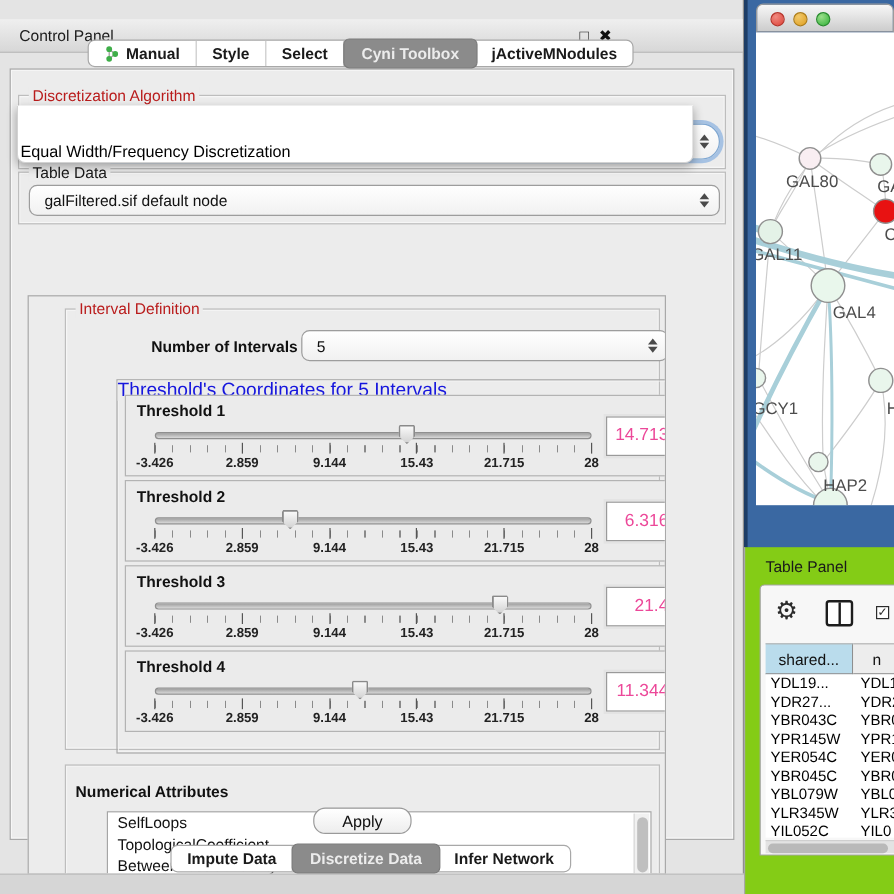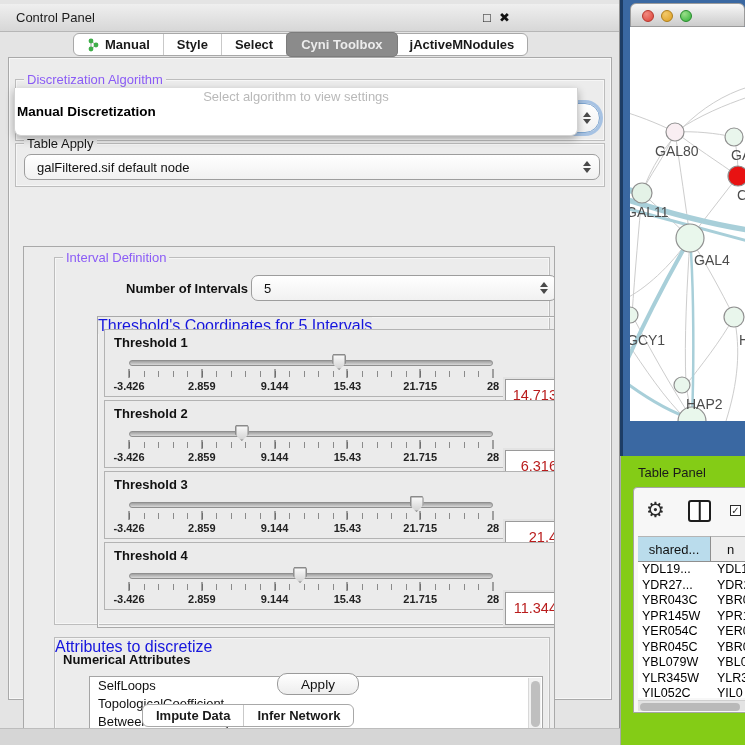--- a/index.html
+++ b/index.html
@@ -1,35 +1,35 @@
 <!DOCTYPE html>
 <html><head>
 <meta charset="utf-8">
 <style>
   html,body{margin:0;padding:0;background:#bfbfbf;}
   *{box-sizing:border-box;font-family:"Liberation Sans","DejaVu Sans",sans-serif;}
   #app{position:relative;width:745px;height:745px;background:#e4e4e4;overflow:hidden;}
 
   
   #left-win{position:absolute;left:0;top:0;width:620px;height:745px;background:#e4e4e4;border-right:1px solid #8f8f8f;}
-  #titlebar{position:absolute;left:0;top:4px;width:100%;height:28px;background:linear-gradient(#efefef,#d7d7d7);border-bottom:1px solid #b6b6b6;}
+  #titlebar{position:absolute;left:0;top:16px;width:100%;height:28px;background:linear-gradient(#efefef,#d7d7d7);border-bottom:1px solid #b6b6b6;}
   #titlebar .title{position:absolute;left:16px;top:6px;font-size:13px;color:#1c1c1c;}
   .win-ctl{position:absolute;top:6px;font-size:13px;color:#111;line-height:16px;}
 
   
   .tabgroup{position:absolute;display:flex;align-items:stretch;background:#fff;border:1px solid #a8a8a8;border-radius:6px;height:23px;}
   .tab{display:flex;align-items:center;gap:5px;padding:0 13px;font-size:13px;font-weight:bold;color:#1a1a1a;border-right:1px solid #c9c9c9;white-space:nowrap;}
   .tab:last-child{border-right:none;}
   .tab.sel{background:#8b8b8b;color:#ececec;margin:-2px -1px;border-radius:5px;border:1px solid #7c7c7c;padding:0 14px;z-index:2;text-align:center;}
 
   
   #content{position:absolute;left:8px;top:57px;width:604px;height:643px;background:#ececec;border:1px solid #a9a9a9;box-shadow:inset 0 0 0 1px #f7f7f7;}
   .group{position:absolute;border:1px solid #bdbdbd;box-shadow:inset 0 0 0 1px #f6f6f6;}
   .group>.gtitle{position:absolute;top:-8px;left:8px;background:#ececec;padding:0 3px;font-size:13px;}
-  .gt-green{color:#8b5cf6;}
+  .gt-green{color:#b91c1c;}
   .gt-blue{color:#1616dd;}
   .gt-black{color:#1a1a1a;}
 
   .combo{position:absolute;background:linear-gradient(#ffffff,#f1f1f1);border:1px solid #9d9d9d;border-radius:7px;font-size:13px;color:#111;display:flex;align-items:center;padding:0 12px;}
   .spin{position:absolute;right:8px;top:50%;transform:translateY(-50%);display:flex;flex-direction:column;gap:2px;}
   .spin i{display:block;width:0;height:0;border-left:4px solid transparent;border-right:4px solid transparent;}
   .spin .up{border-bottom:5px solid #4a4a4a;}
   .spin .dn{border-top:5px solid #4a4a4a;}
 
   
@@ -51,21 +51,21 @@
   #thresholds-group{position:absolute;left:42px;top:58px;width:478px;height:312px;border:1px solid #a9a9a9;box-shadow:inset 0 0 0 1px #f4f4f4;}
   .tbox{position:absolute;left:6px;width:466px;height:68px;background:#ebebeb;border:1px solid #b3b3b3;}
   .tlabel{position:absolute;left:9px;top:5px;font-size:13px;font-weight:bold;color:#111;}
   .sliderarea{position:absolute;left:24px;top:27px;width:364px;height:38px;}
   .track{position:absolute;left:0;top:3px;width:100%;height:6px;border-radius:3px;background:linear-gradient(#9f9f9f,#d9d9d9);border:1px solid #8f8f8f;}
   .handle{position:absolute;top:-3px;width:14px;height:16px;transform:translateX(-50%);background:linear-gradient(#fdfdfd,#cfcfcf);clip-path:polygon(8% 0,92% 0,100% 12%,100% 58%,50% 100%,0 58%,0 12%);box-shadow:inset 0 0 0 1.5px #8a8a8a;}
   .ticks{position:absolute;left:0;top:14px;width:100%;height:6px;background:repeating-linear-gradient(to right,#8a8a8a 0 1px,transparent 1px 4%);}
   .majortick{position:absolute;top:12px;width:1px;height:9px;background:#555;transform:translateX(-50%);}
   .ticklabels{position:absolute;left:0;top:23px;width:100%;height:12px;}
   .ticklabel{position:absolute;transform:translateX(-50%);font-size:11px;font-weight:bold;color:#222;white-space:nowrap;}
-  .tvalue{position:absolute;left:400px;top:17px;width:60px;height:33px;background:#fff;border:1px solid #9a9a9a;box-shadow:0 0 0 2px #e3e3e3;font-size:14.5px;color:#b91c1c;text-align:right;line-height:31px;padding-right:7px;margin-top:32px;}
+  .tvalue{position:absolute;left:400px;top:17px;width:60px;height:33px;background:#fff;border:1px solid #9a9a9a;box-shadow:0 0 0 2px #e3e3e3;font-size:14.5px;color:#ec4899;text-align:right;line-height:31px;padding-right:7px;}
 
   
   #attr-group{position:absolute;left:30px;top:390px;width:496px;height:110px;border:1px solid #bdbdbd;box-shadow:inset 0 0 0 1px #f4f4f4;}
   #numattr-label{position:absolute;left:8px;top:14px;font-size:13px;font-weight:bold;color:#111;}
   #attr-list{position:absolute;left:34px;top:38px;width:454px;height:70px;background:#fff;border:1px solid #a5a5a5;overflow:hidden;}
   .attr-item{font-size:13px;color:#111;padding-left:8px;line-height:18px;white-space:nowrap;}
   #attr-vscroll{position:absolute;right:1px;top:1px;width:13px;height:66px;background:#f1f1f1;border-left:1px solid #d8d8d8;}
   #attr-vscroll .thumb{position:absolute;left:2px;top:3px;width:9px;height:46px;background:#bfbfbf;border-radius:5px;}
 
   .push-btn{position:absolute;background:linear-gradient(#ffffff,#ededed);border:1px solid #9a9a9a;border-radius:10px;font-size:13.5px;color:#111;text-align:center;}
@@ -144,21 +144,21 @@
         <span class="gtitle gt-green">Discretization Algorithm</span>
         <div class="combo" id="algo-combo">
           <span class="spin">
               <i class="up"></i>
               <i class="dn"></i>
             </span>
         </div>
       </div>
 
       <div class="group" style="left:6px;top:85px;width:590px;height:44px;">
-        <span class="gtitle gt-black">Table Apply</span>
+        <span class="gtitle gt-black">Table Data</span>
         <div class="combo" style="left:8px;top:10px;width:576px;height:26px;">
           <span>galFiltered.sif default node</span>
           <span class="spin">
               <i class="up"></i>
               <i class="dn"></i>
             </span>
         </div>
       </div>
 
       <div id="scrollpanel">
@@ -266,46 +266,47 @@
                     <i class="majortick" style="left: 80%;"></i>
                     <i class="majortick" style="left: 100%;"></i>
                   </div>
     <div class="tvalue">11.344</div>
   </div>
               </div>
           </div>
         </div>
 
         <div id="attr-group">
-          <span class="gtitle gt-blue">Attributes to discretize</span>
           <span id="numattr-label">Numerical Attributes</span>
           <div id="attr-list">
             <div id="attr-items">
                 <div class="attr-item">SelfLoops</div>
                 <div class="attr-item">TopologicalCoefficient</div>
                 <div class="attr-item">BetweennessCentrality</div>
               </div>
             <div id="attr-vscroll">
                 <div class="thumb"></div>
               </div>
           </div>
         </div>
       </div>
 
-      <div class="push-btn" style="left:268px;top:615px;width:82px;height:22px;line-height:21px;">Apply</div>
+      <div class="push-btn" style="left:252px;top:615px;width:82px;height:22px;line-height:21px;">Apply</div>
     </div>
 
     <div id="algo-popup">
-      <div class="hint">Select algorithm to view settings</div>
-      <div class="popup-opt" style="top:16px;font-weight:bold;">Manual Discretization</div>
+      <div class="popup-opt" style="top:31px;">Equal Width/Frequency Discretization</div>
     </div>
 
     <div class="tabgroup" style="left:142px;top:704px;">
       <div class="tab">
           <span>Impute Data</span>
+        </div>
+      <div class="tab sel">
+          <span>Discretize Data</span>
         </div>
       <div class="tab">
           <span>Infer Network</span>
         </div>
     </div>
     <div id="bottom-strip"></div>
   </div>
 
   <div id="net-frame"></div>
   <div id="net-titlebar">

